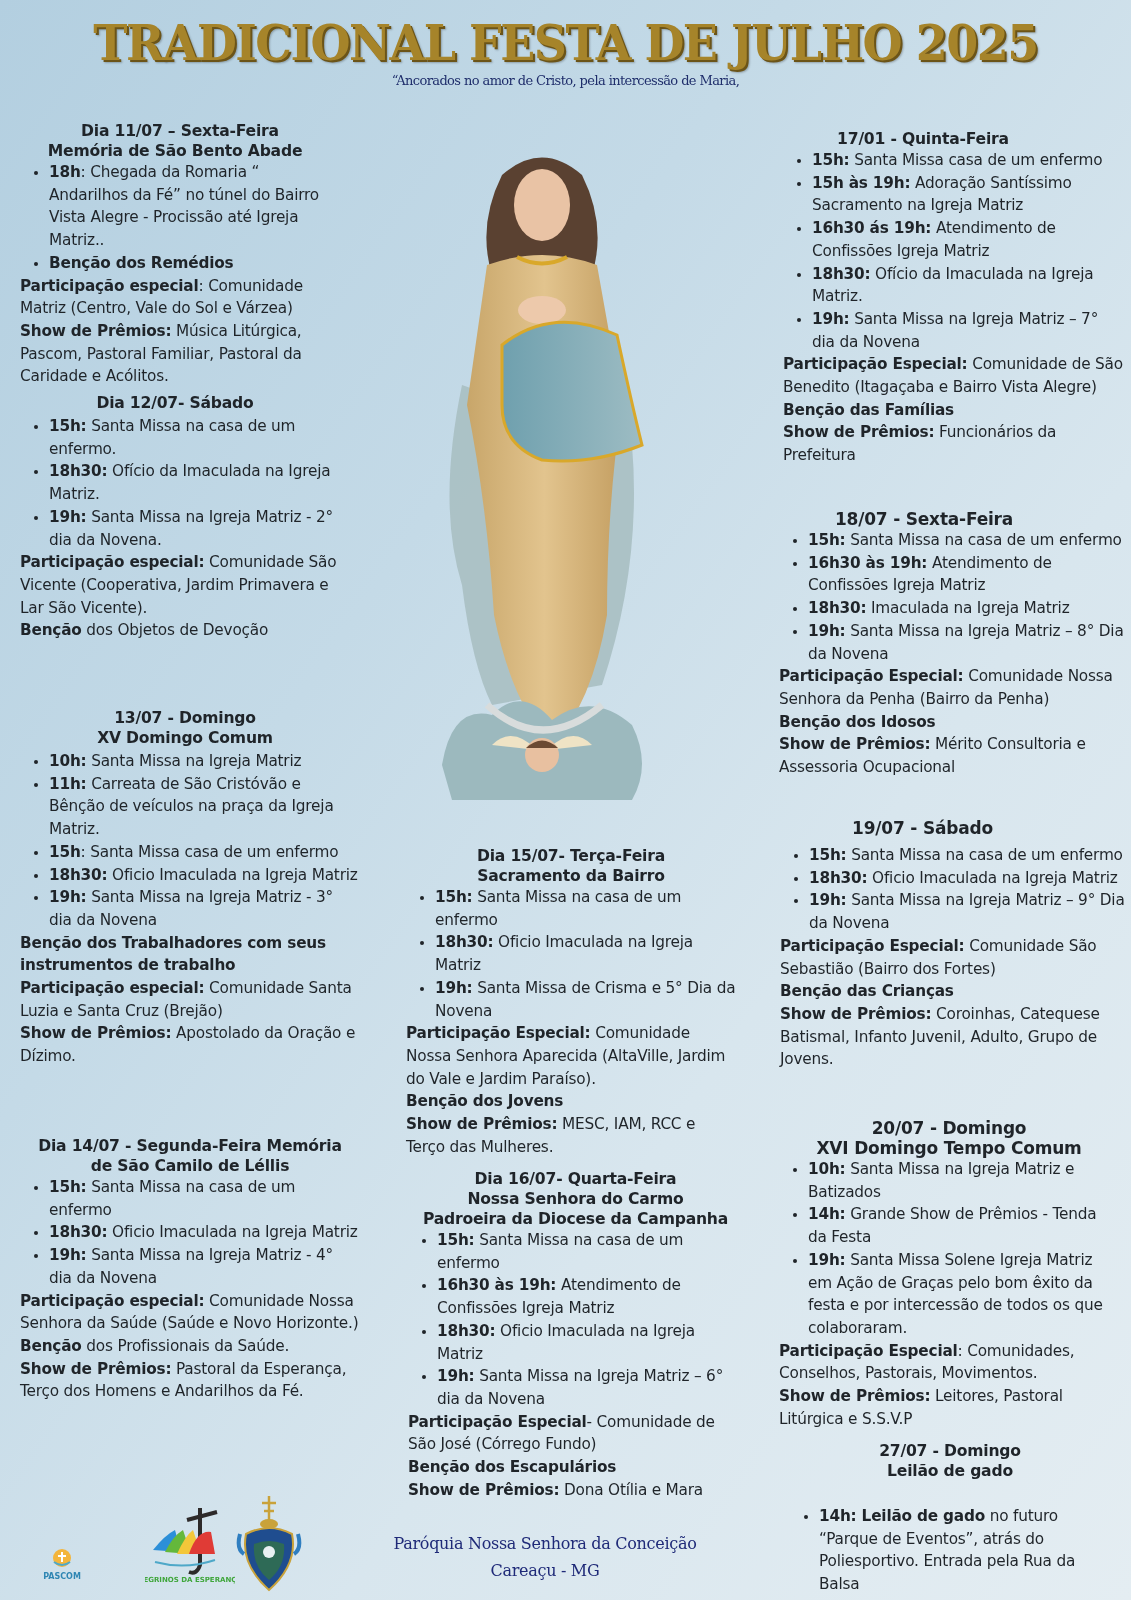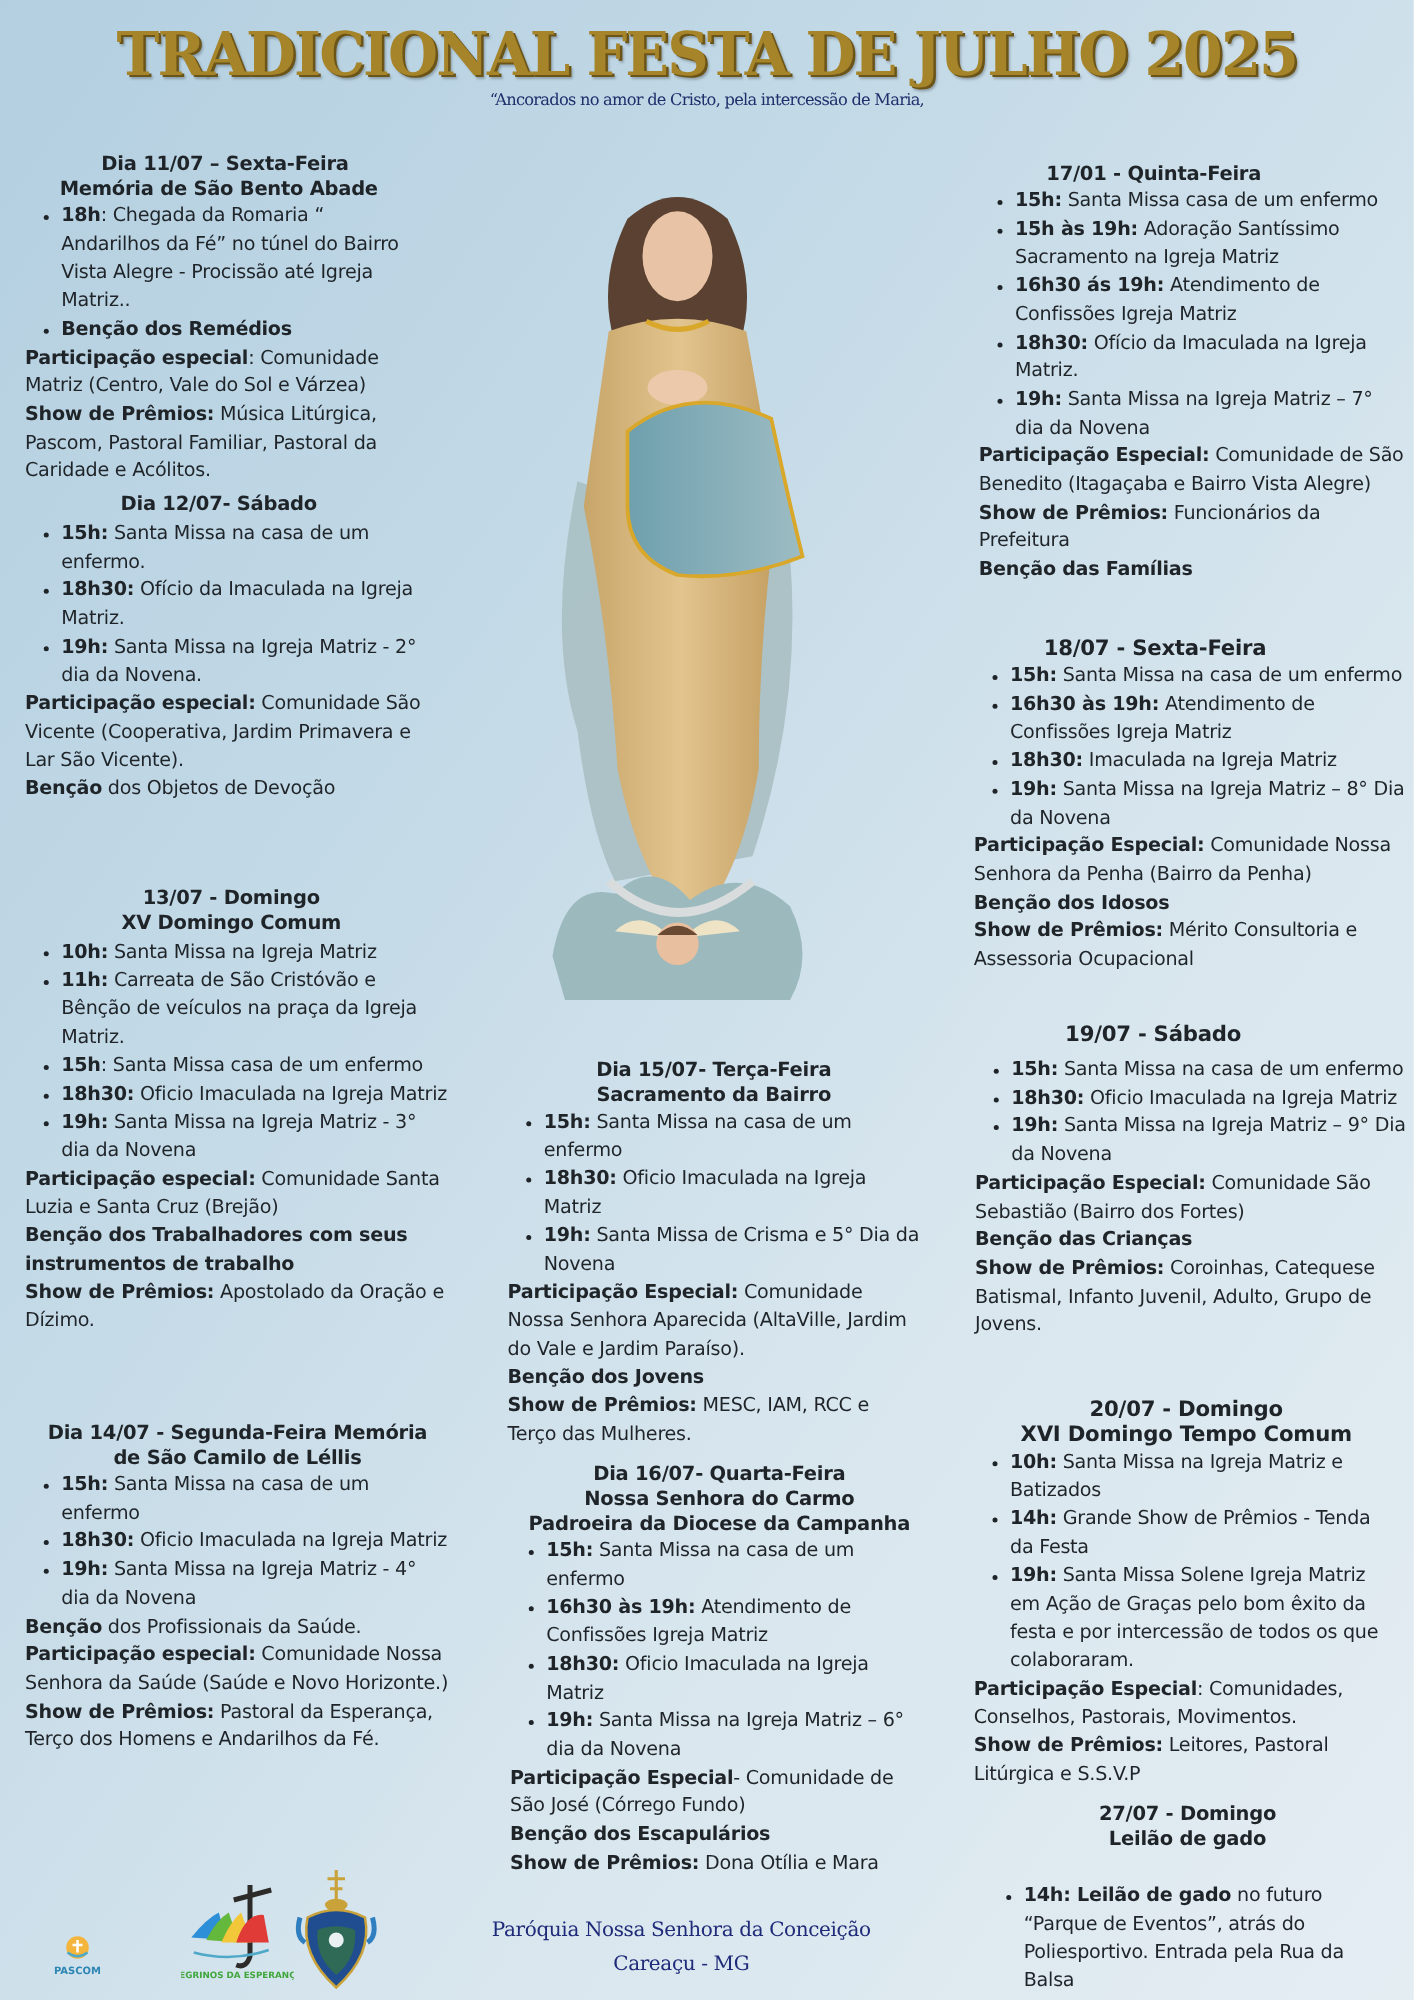--- a/index.html
+++ b/index.html
@@ -109,35 +109,35 @@
 <div class="day" style="left:20px; top:708px; width:340px;">
   <h3 style="margin-left:-10px">13/07 - Domingo</h3>
   <h3 style="margin-left:-10px">XV Domingo Comum</h3>
   <ul>
     <li><b>10h:</b><span> Santa Missa na Igreja Matriz</span></li>
     <li><b>11h:</b><span> Carreata de São Cristóvão e Bênção de veículos na praça da Igreja Matriz.</span></li>
     <li><b>15h</b><span>: Santa Missa casa de um enfermo</span></li>
     <li><b>18h30:</b><span> Oficio Imaculada na Igreja Matriz</span></li>
     <li><b>19h:</b><span> Santa Missa na Igreja Matriz - 3° dia da Novena</span></li>
   </ul>
+  <p><b>Benção dos Trabalhadores com seus instrumentos de trabalho</b><span></span></p>
   <p><b>Participação especial:</b><span> Comunidade Santa Luzia e Santa Cruz (Brejão)</span></p>
-  <p><b>Benção dos Trabalhadores com seus instrumentos de trabalho</b><span></span></p>
   <p><b>Show de Prêmios:</b><span> Apostolado da Oração e Dízimo.</span></p>
 </div>
 
 <div class="day" style="left:20px; top:1136px; width:340px;">
   <h3>Dia 14/07 - Segunda-Feira Memória</h3>
   <h3>de São Camilo de Léllis</h3>
   <ul style="margin-top:0">
     <li><b>15h:</b><span> Santa Missa na casa de um enfermo</span></li>
     <li><b> 18h30:</b><span> Oficio Imaculada na Igreja Matriz</span></li>
     <li><b> 19h:</b><span> Santa Missa na Igreja Matriz - 4° dia da Novena</span></li>
   </ul>
+  <p><b>Participação especial:</b><span> Comunidade Nossa Senhora da Saúde (Saúde e Novo Horizonte.)</span></p>
   <p><b>Benção</b><span> dos Profissionais da Saúde.</span></p>
-  <p><b>Participação especial:</b><span> Comunidade Nossa Senhora da Saúde (Saúde e Novo Horizonte.)</span></p>
   <p><b>Show de Prêmios:</b><span> Pastoral da Esperança, Terço dos Homens e Andarilhos da Fé.</span></p>
 </div>
 
 <div class="day" style="left:406px; top:846px; width:330px;">
   <h3>Dia 15/07- Terça-Feira</h3>
   <h3>Sacramento da Bairro</h3>
   <ul style="margin-top:0">
     <li><b>15h:</b><span> Santa Missa na casa de um enfermo</span></li>
     <li><b>18h30:</b><span> Oficio Imaculada na Igreja Matriz</span></li>
     <li><b> 19h:</b><span> Santa Missa de Crisma e 5° Dia da Novena</span></li>
@@ -165,22 +165,22 @@
 <div class="day" style="left:783px; top:129px; width:340px;">
   <h3 style="margin-left:-60px">17/01 - Quinta-Feira</h3>
   <ul style="margin-top:0">
     <li><b>15h:</b><span> Santa Missa casa de um enfermo</span></li>
     <li><b>15h às 19h:</b><span> Adoração Santíssimo Sacramento na Igreja Matriz</span></li>
     <li><b>16h30 ás 19h:</b><span> Atendimento de Confissões Igreja Matriz</span></li>
     <li><b>18h30:</b><span> Ofício da Imaculada na Igreja Matriz.</span></li>
     <li><b>19h:</b><span> Santa Missa na Igreja Matriz – 7° dia da Novena</span></li>
   </ul>
   <p><b>Participação Especial:</b><span> Comunidade de São Benedito (Itagaçaba e  Bairro Vista Alegre)</span></p>
+  <p><b>Benção das Famílias</b><span></span></p>
   <p><b>Show de Prêmios:</b><span> Funcionários da Prefeitura</span></p>
-  <p><b>Benção das Famílias</b><span></span></p>
 </div>
 
 <div class="day" style="left:779px; top:509px; width:350px;">
   <h3 class="big" style="margin-left:-60px">18/07 - Sexta-Feira</h3>
   <ul style="margin-top:0">
     <li><b>15h:</b><span> Santa Missa  na casa de um enfermo</span></li>
     <li><b>16h30 às 19h:</b><span> Atendimento de Confissões Igreja Matriz</span></li>
     <li><b>18h30:</b><span> Imaculada na Igreja Matriz</span></li>
     <li><b>19h:</b><span> Santa Missa na Igreja Matriz – 8° Dia da Novena</span></li>
   </ul>

